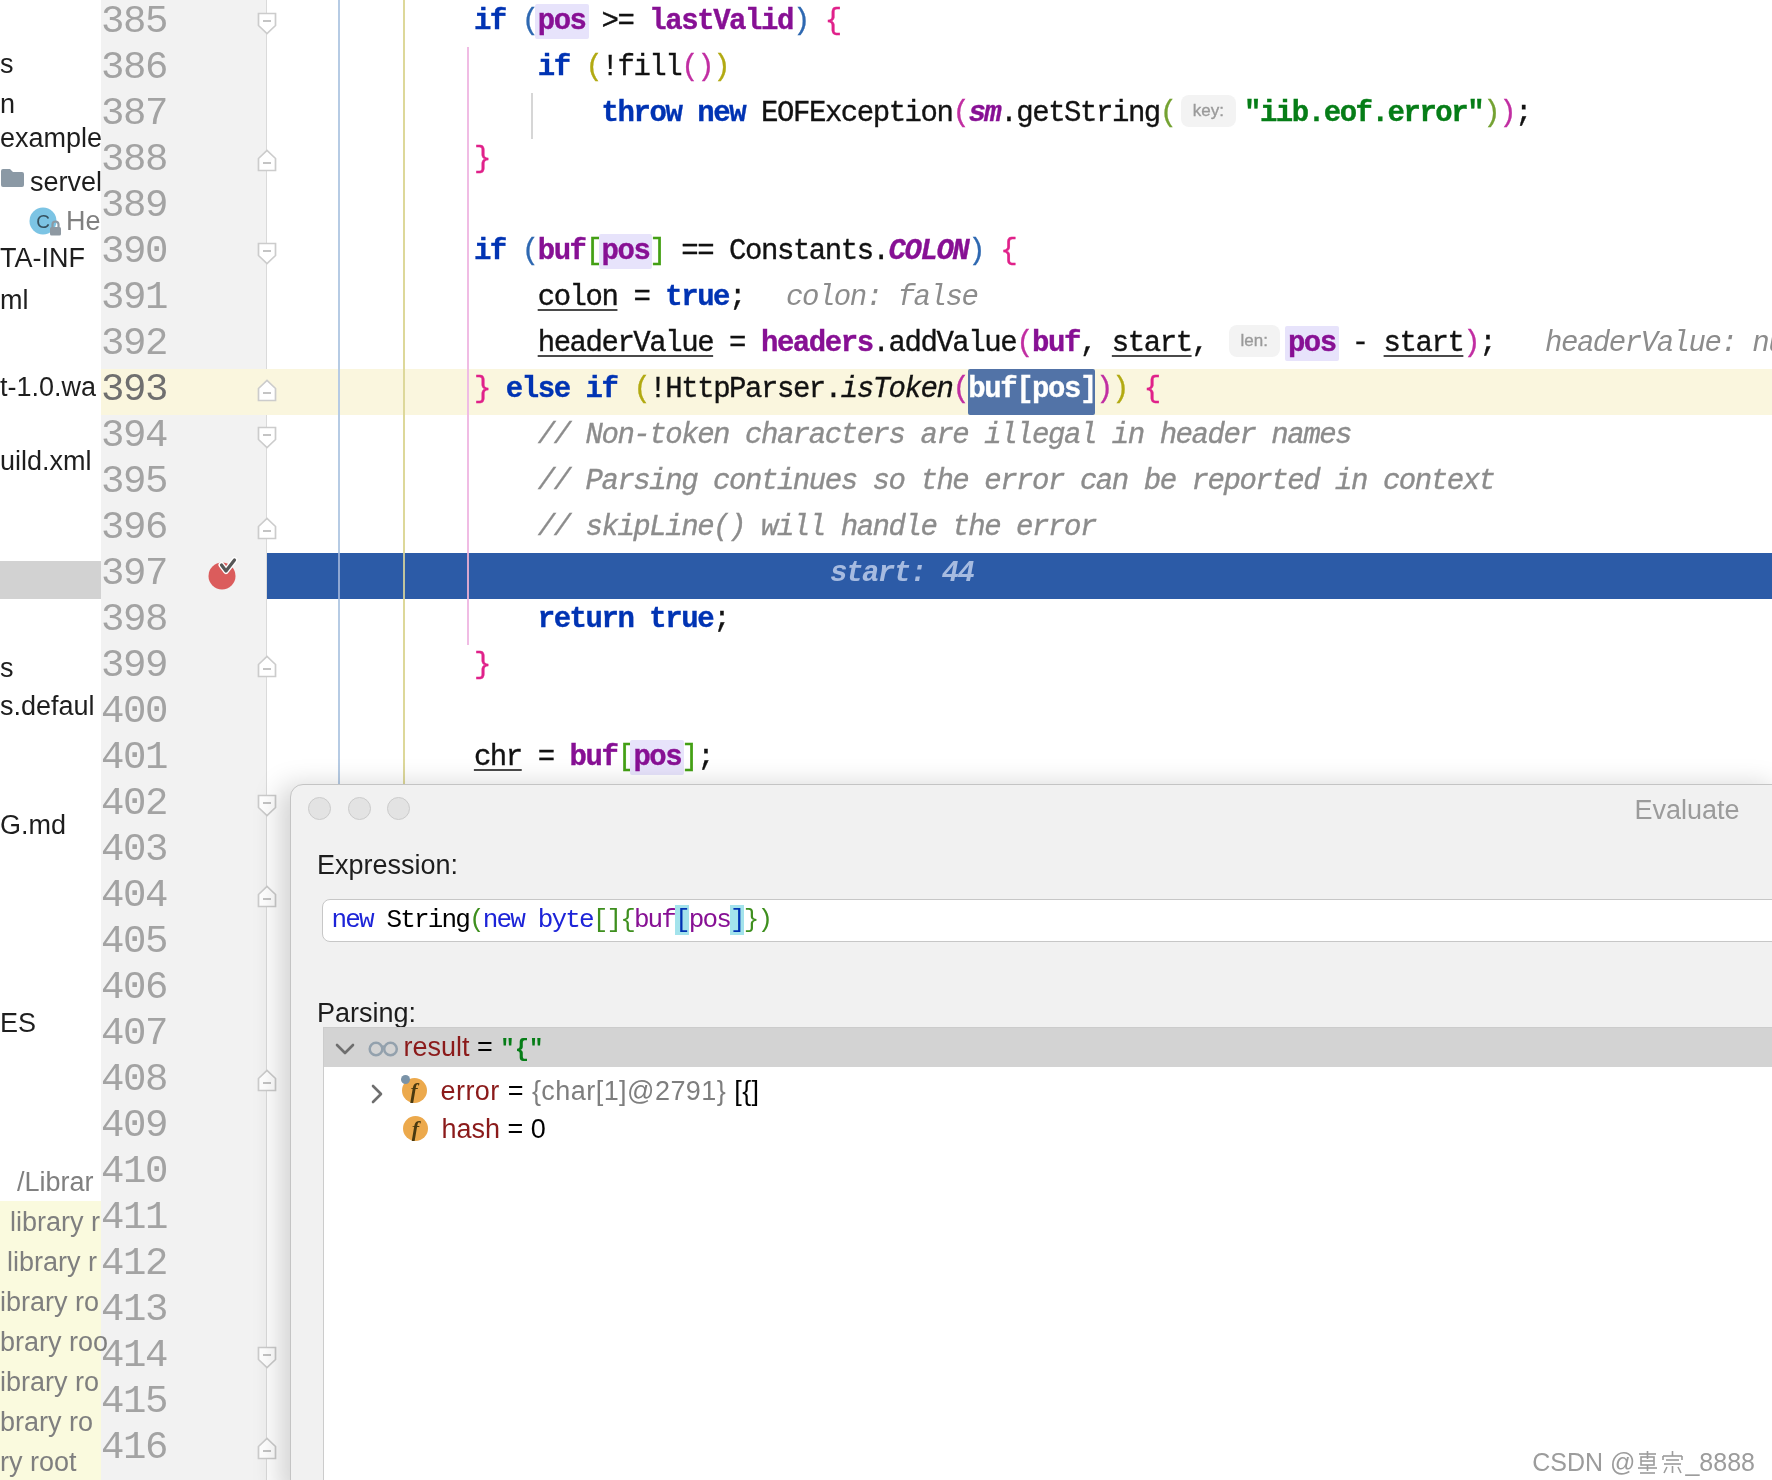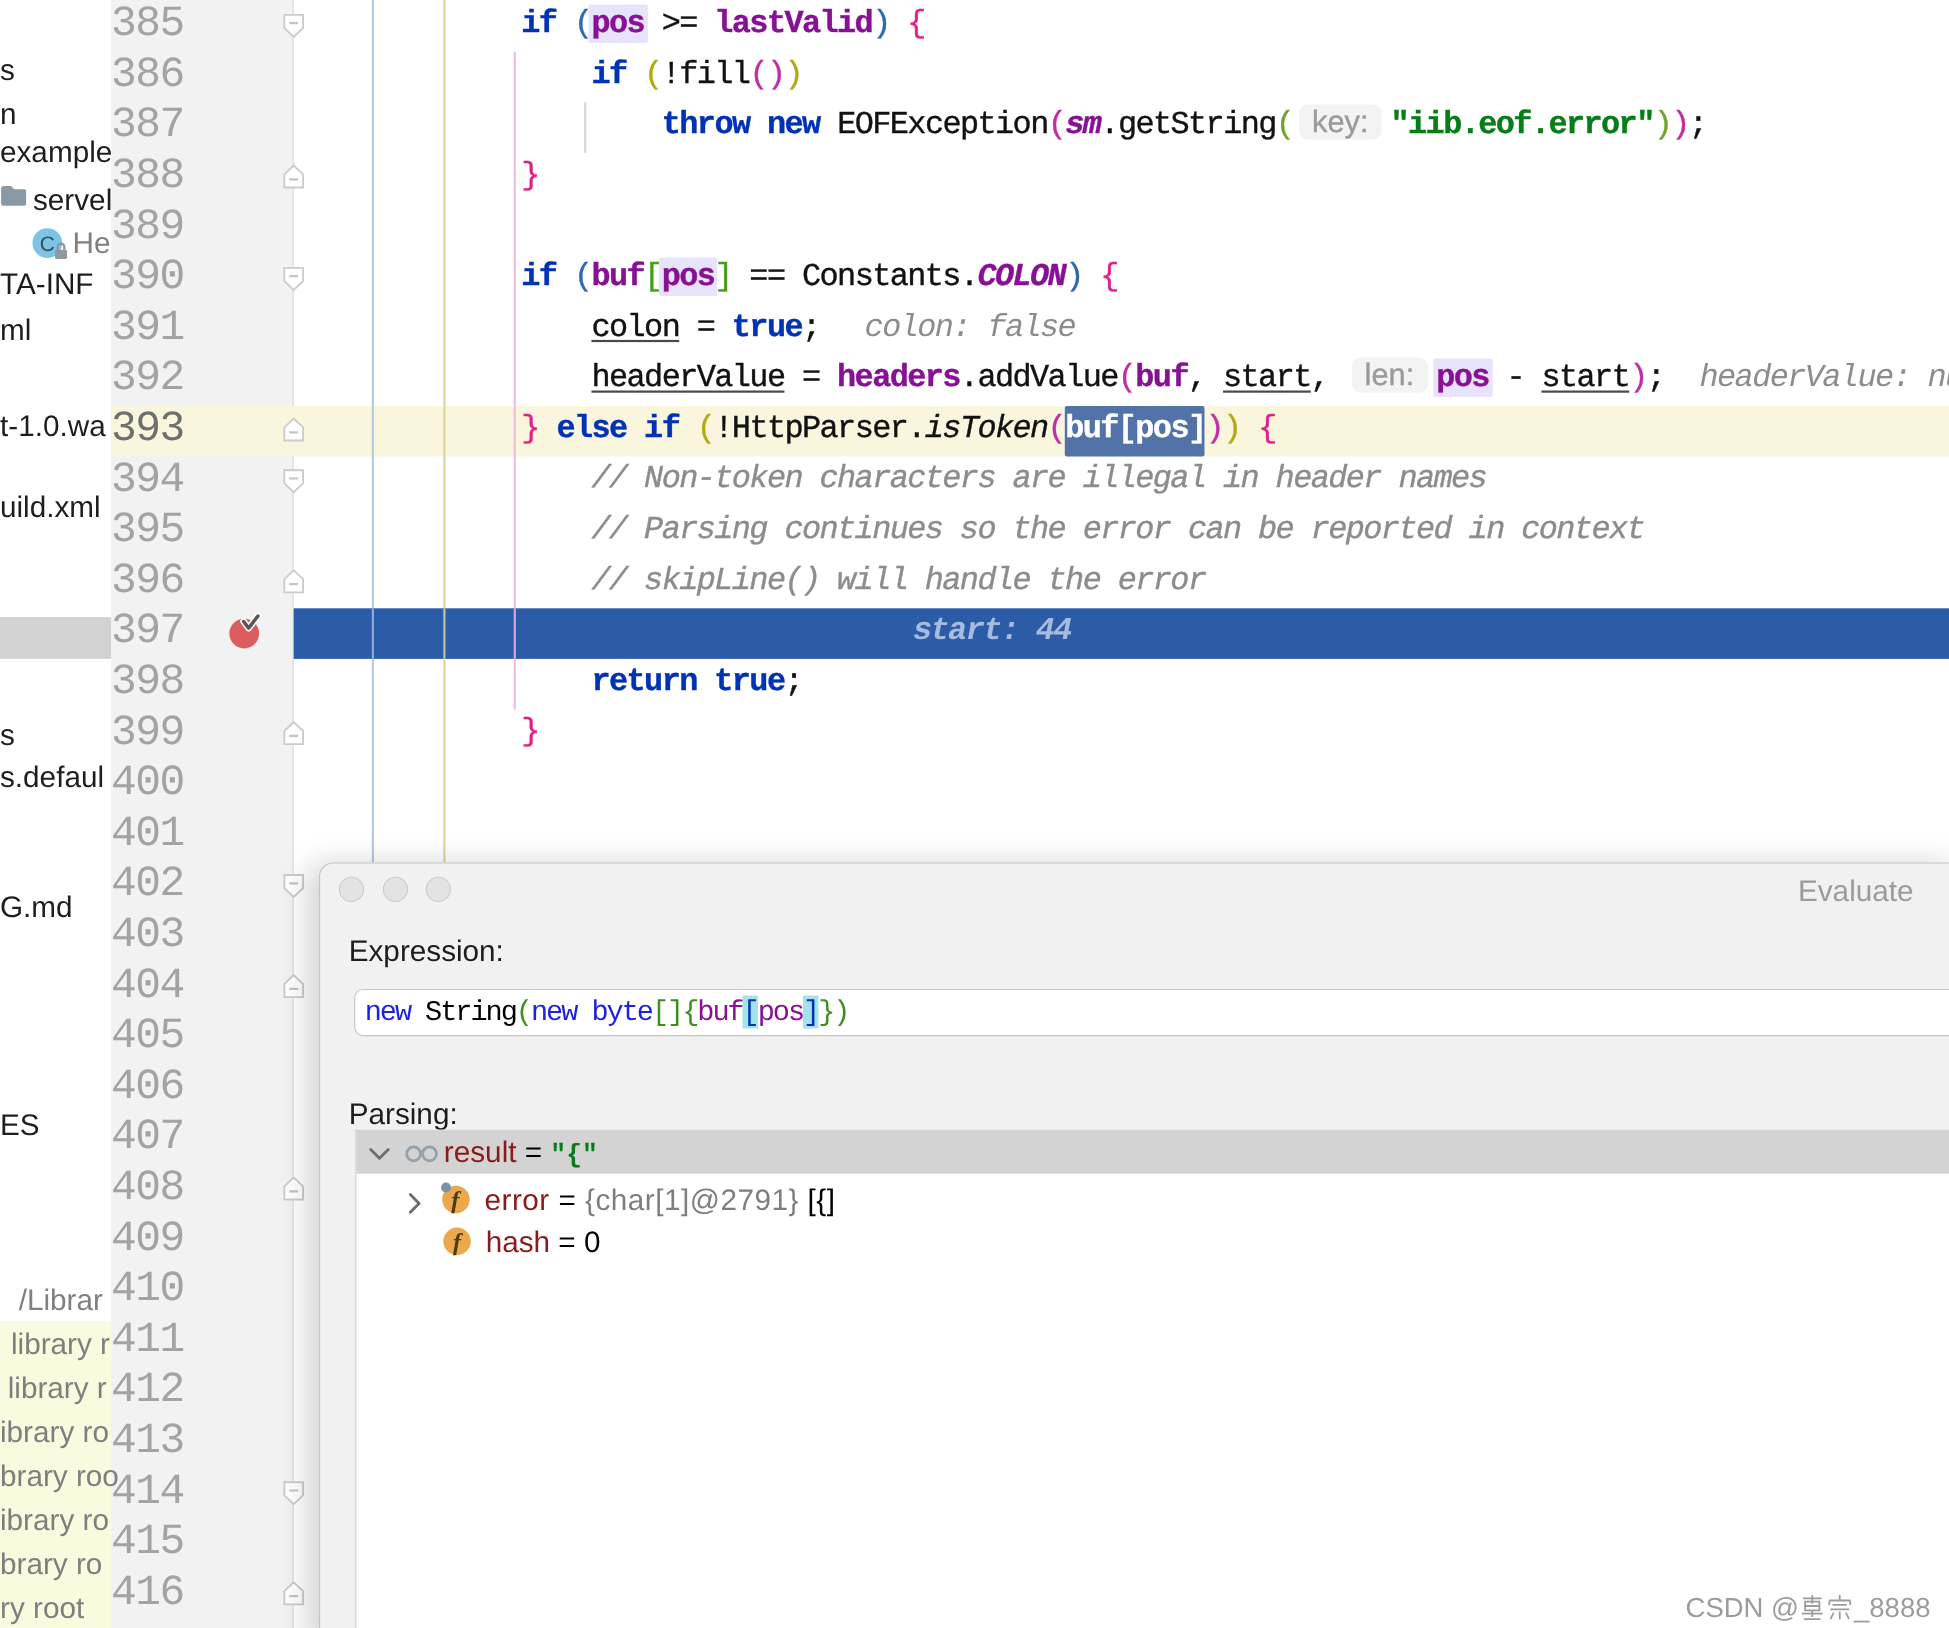--- a/index.html
+++ b/index.html
@@ -17,21 +17,21 @@
   .p3{color:#c12ea2;}
   .p4{color:#74a232;}
   .br{color:#e0218a;}
   .bk{color:#44a015;}
   .st{color:#067d17;font-weight:bold;}
   .cm{color:#8c8c8c;font-style:italic;}
   .it{font-style:italic;}
   .u{text-decoration:underline;text-decoration-thickness:2.2px;text-underline-offset:4px;text-decoration-color:#4a4a4a;}
   .lav{background:#e7e3fb;border-radius:2px;padding:1px 3px;margin:-1px -3px;}
   .chip{display:inline-block;background:#f3f3f3;border-radius:8px;color:#9a9a9a;letter-spacing:0;
-        font-family:"Liberation Sans",sans-serif;font-size:28px;line-height:32px;height:32px;
+        font-family:"Liberation Sans",sans-serif;font-size:17px;line-height:32px;height:32px;
         vertical-align:middle;padding:0 12px;margin:0 8px 4px 5px;}
   .hint{position:absolute;white-space:pre;font-family:"Liberation Mono",monospace;
         font-size:29px;letter-spacing:-1.455px;line-height:46px;height:46px;color:#8c8c8c;font-style:italic;margin-top:-2px;}
   .gnum{position:absolute;left:101px;top:-1px;width:62px;text-align:right;white-space:pre;
         font-family:"Liberation Mono",monospace;font-size:39px;letter-spacing:-1.455px;line-height:46px;color:#a3a3a3;}
   .pitem{position:absolute;white-space:pre;font-size:27px;line-height:38px;height:38px;color:#1e1e1e;}
   .gray{color:#808080;}
 </style>
 </head>
 <body>
@@ -96,20 +96,21 @@
   <div class="hint" style="left:786px;top:277px;">colon: false</div>
   <div class="cl" style="left:537.7px;top:323px;"><span class="u">headerValue</span> = <span class="f">headers</span>.addValue<span class="p3">(</span><span class="f">buf</span>, <span class="u">start</span>, <span class="chip">len:</span><span class="lav"><span class="f">pos</span></span> - <span class="u">start</span><span class="p3">)</span>;</div>
   <div class="hint" style="left:1545px;top:323px;">headerValue: nu</div>
   <div class="cl" style="left:473.9px;top:369px;"><span class="br">}</span> <span class="k">else</span> <span class="k">if</span> <span class="p2">(</span>!HttpParser.<span class="it">isToken</span><span class="p3">(</span><span style="color:#ffffff;font-weight:bold;">buf[pos]</span><span class="p3">)</span><span class="p2">)</span> <span class="br">{</span></div>
   <div class="cl" style="left:537.7px;top:415px;"><span class="cm">// Non-token characters are illegal in header names</span></div>
   <div class="cl" style="left:537.7px;top:507px;"><span class="cm">// skipLine() will handle the error</span></div>
   <div class="cl" style="left:537.7px;top:461px;"><span class="cm">// Parsing continues so the error can be reported in context</span></div>
   <div class="hint" style="left:830px;top:553px;color:#a6bbe0;font-weight:bold;">start: 44</div>
   <div class="cl" style="left:537.7px;top:599px;"><span class="k">return</span> <span class="k">true</span>;</div>
   <div class="cl" style="left:473.9px;top:645px;"><span class="br">}</span></div>
+  <div class="cl" style="left:473.9px;top:737px;"><span class="u">chr</span> = <span class="f">buf</span><span class="bk">[</span><span class="lav"><span class="f">pos</span></span><span class="bk">]</span>;</div>
 
   <svg class="abs" style="left:257px;top:0;" width="22" height="1480" viewBox="0 0 22 1480">
     <defs>
       <g id="fdn">
           <path d="M1.5 1.5 h17 v12 l-8.5 8 l-8.5 -8 z" fill="#ffffff" stroke="#cccccc" stroke-width="1.7"></path>
           <line x1="6" y1="9" x2="14" y2="9" stroke="#c4c4c4" stroke-width="2"></line>
         </g>
       <g id="fup">
           <path d="M1.5 20.5 h17 v-12 l-8.5 -8 l-8.5 8 z" fill="#ffffff" stroke="#cccccc" stroke-width="1.7"></path>
           <line x1="6" y1="13" x2="14" y2="13" stroke="#c4c4c4" stroke-width="2"></line>

